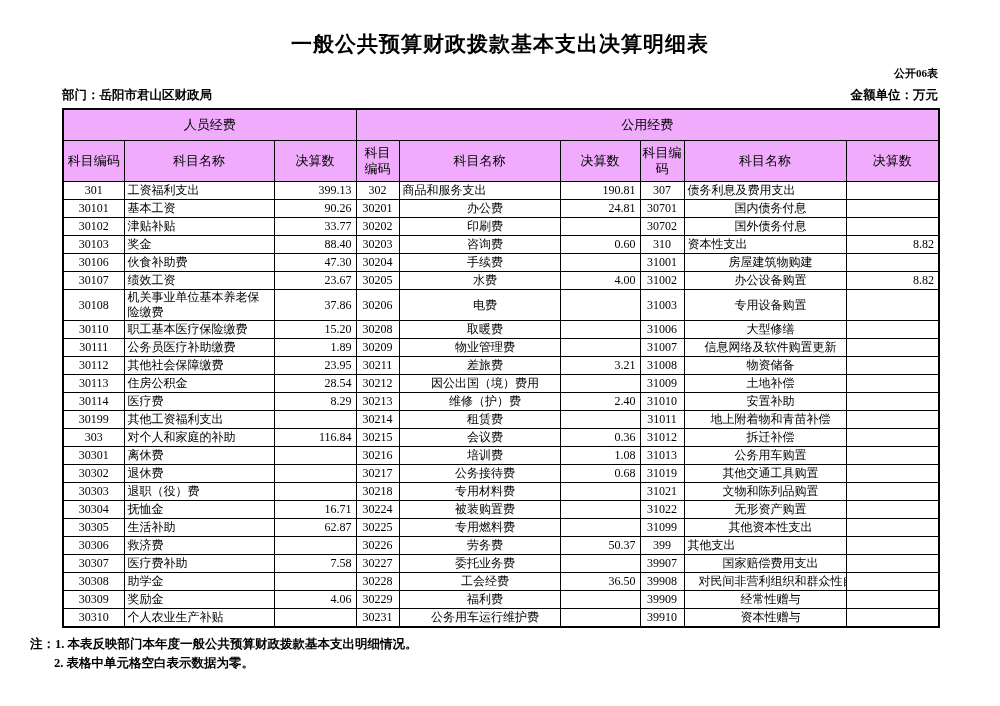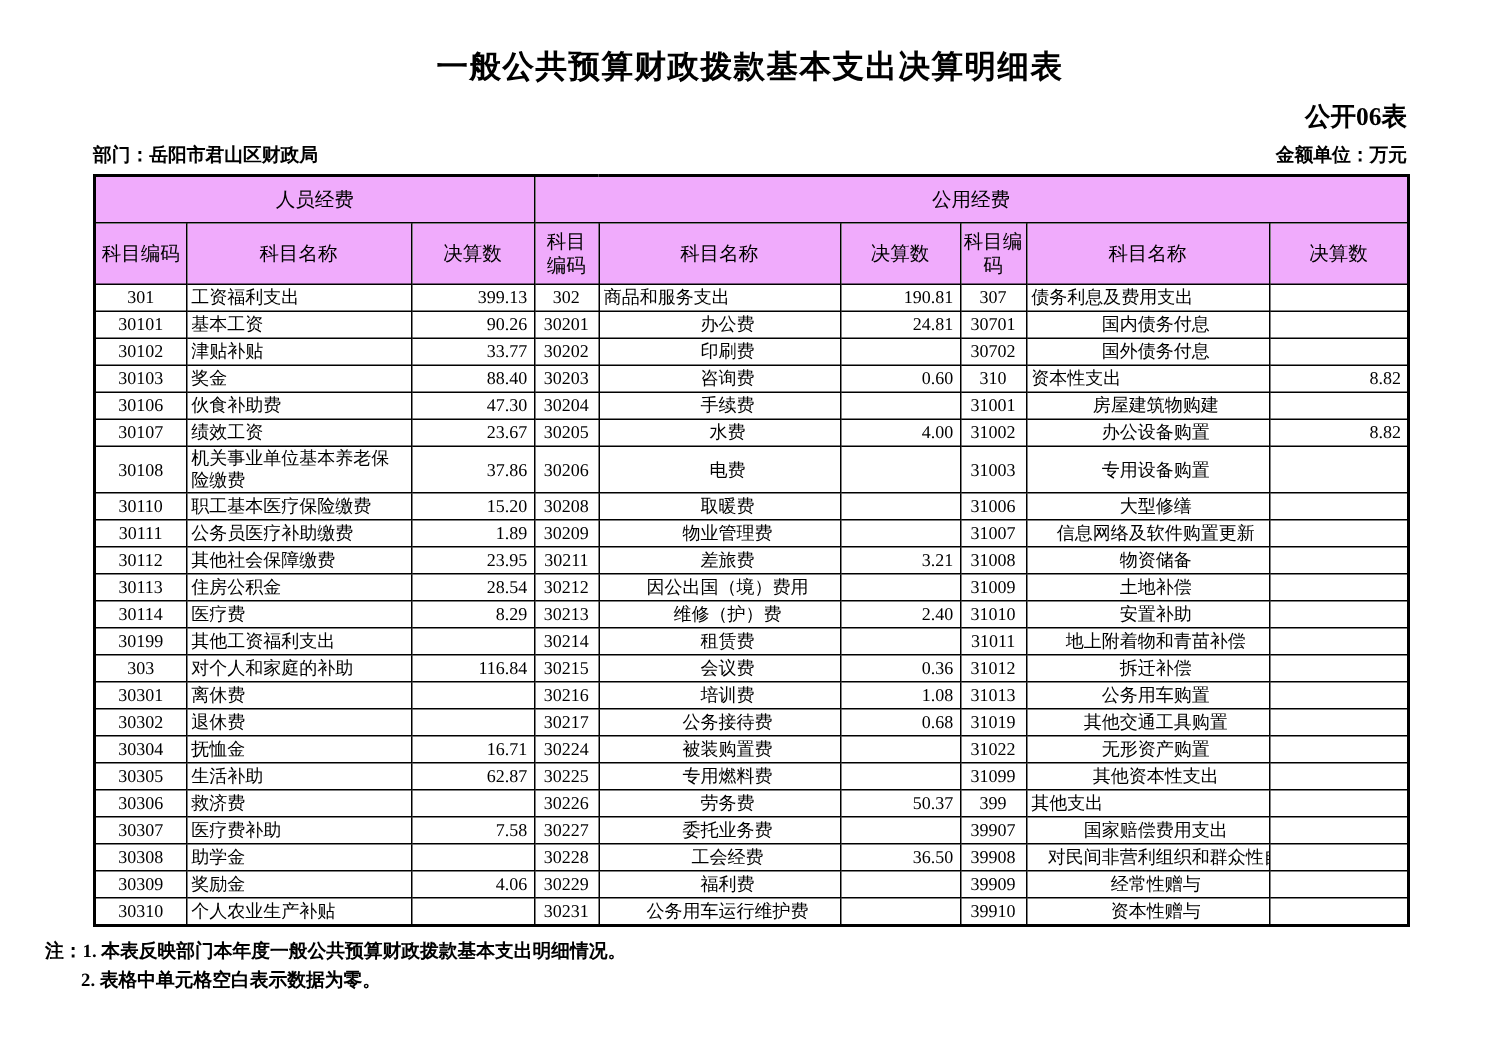--- a/index.html
+++ b/index.html
@@ -9,21 +9,21 @@
     color:#000;
     -webkit-font-smoothing:antialiased;
   }
   .page{position:relative;width:1000px;height:706px;overflow:hidden;}
   .title{
     text-align:center;margin-top:30px;
     font-size:21px;font-weight:bold;letter-spacing:1px;
   }
   .form-label{
     width:876px;margin:8px auto 0 62px;
-    text-align:right;font-size:17px;font-weight:bold;
+    text-align:right;font-size:11px;font-weight:bold;
   }
   .meta-row{
     width:876px;margin:6px 0 4px 62px;
     display:flex;justify-content:space-between;
     font-size:12.5px;font-weight:bold;
   }
   table.main{
     margin-left:62px;width:876px;
     border-collapse:collapse;table-layout:fixed;
     border:2.5px solid #000;
@@ -270,20 +270,31 @@
           <td class="name g0">退休费</td>
           <td class="value"></td>
           <td class="code">30217</td>
           <td class="name g1 indent">公务接待费</td>
           <td class="value">0.68</td>
           <td class="code">31019</td>
           <td class="name g2 indent">其他交通工具购置</td>
           <td class="value"></td>
         </tr>
         <tr>
+          <td class="code">30303</td>
+          <td class="name g0">退职（役）费</td>
+          <td class="value"></td>
+          <td class="code">30218</td>
+          <td class="name g1 indent">专用材料费</td>
+          <td class="value"></td>
+          <td class="code">31021</td>
+          <td class="name g2 indent">文物和陈列品购置</td>
+          <td class="value"></td>
+        </tr>
+        <tr>
           <td class="code">30304</td>
           <td class="name g0">抚恤金</td>
           <td class="value">16.71</td>
           <td class="code">30224</td>
           <td class="name g1 indent">被装购置费</td>
           <td class="value"></td>
           <td class="code">31022</td>
           <td class="name g2 indent">无形资产购置</td>
           <td class="value"></td>
         </tr>

